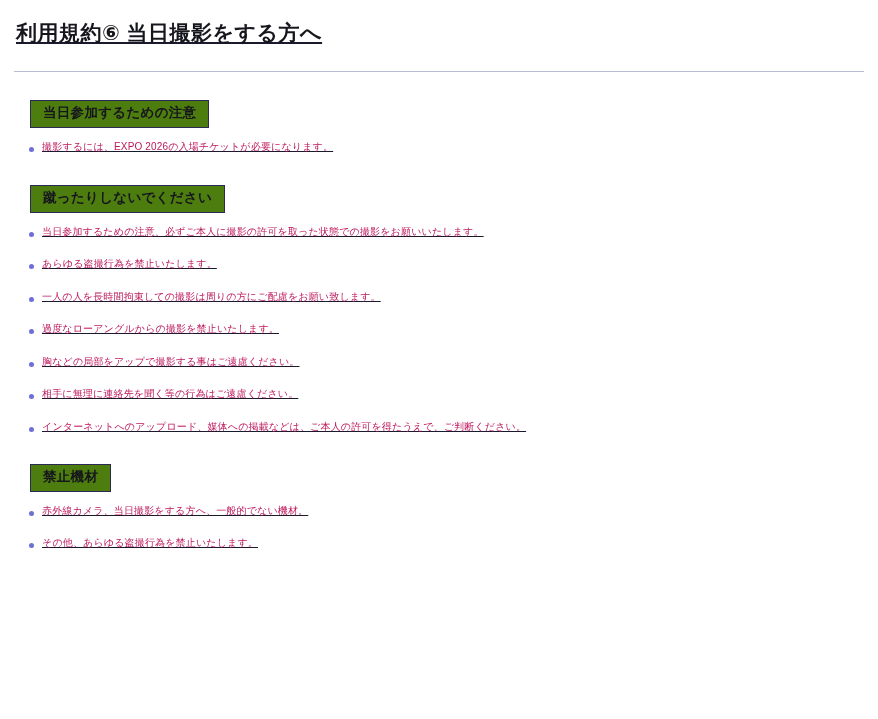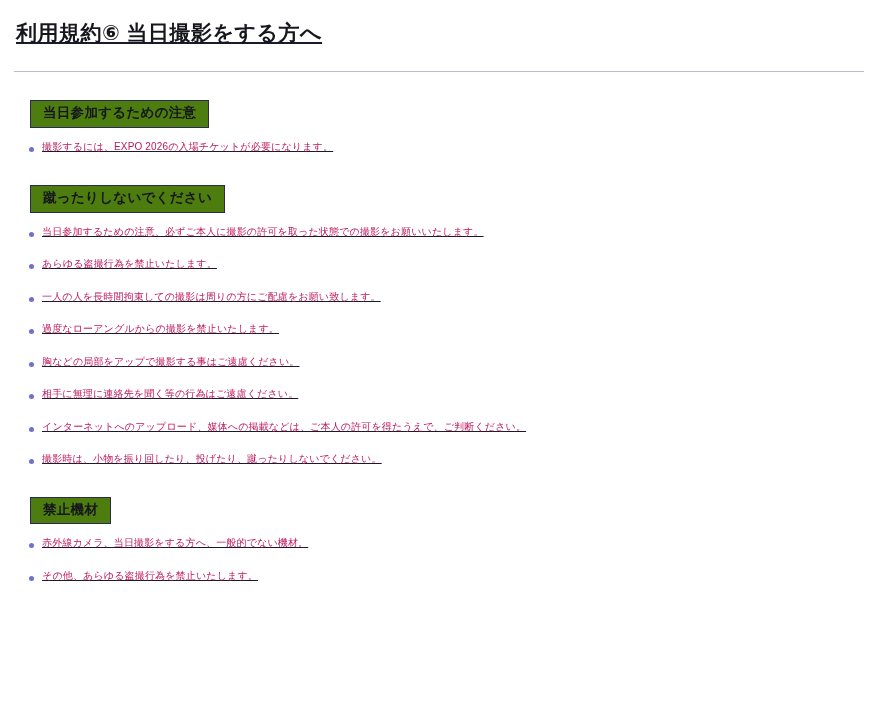--- a/index.html
+++ b/index.html
@@ -125,24 +125,20 @@
         <span>胸などの局部をアップで撮影する事はご遠慮ください。</span>
       </li>
       <li>
         <span class="dot"></span>
         <span>相手に無理に連絡先を聞く等の行為はご遠慮ください。</span>
       </li>
       <li>
         <span class="dot"></span>
         <span>インターネットへのアップロード、媒体への掲載などは、ご本人の許可を得たうえで、ご判断ください。</span>
       </li>
-      <li>
-        <span class="dot"></span>
-        <span>撮影時は、小物を振り回したり、投げたり、蹴ったりしないでください。</span>
-      </li>
     </ul>
   </div>
 
   <div class="section">
     <div class="section-heading">禁止機材</div>
     <ul class="bullets">
       <li>
         <span class="dot"></span>
         <span>赤外線カメラ、当日撮影をする方へ、一般的でない機材。</span>
       </li>

